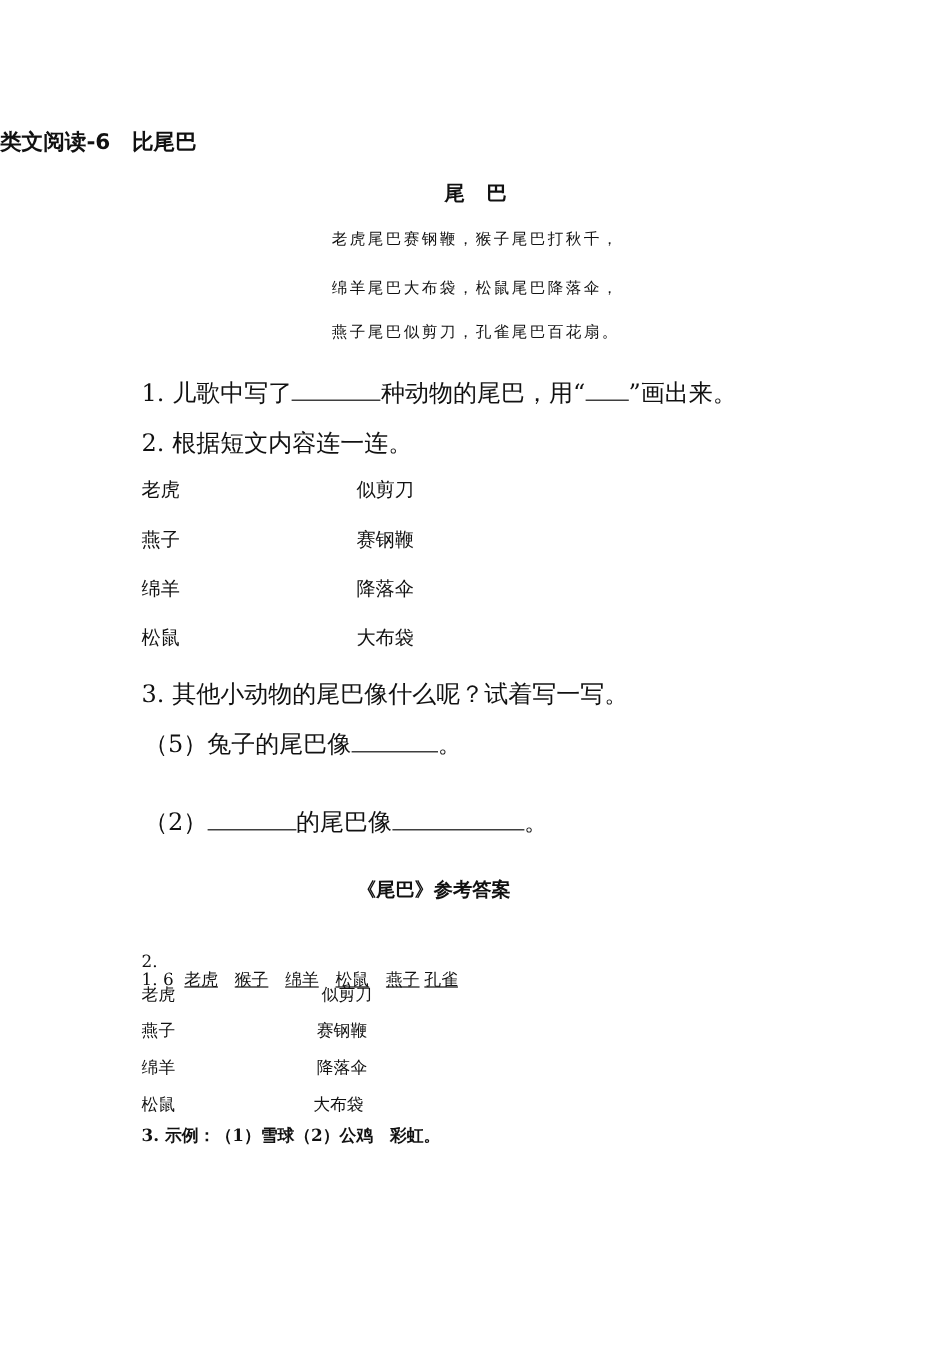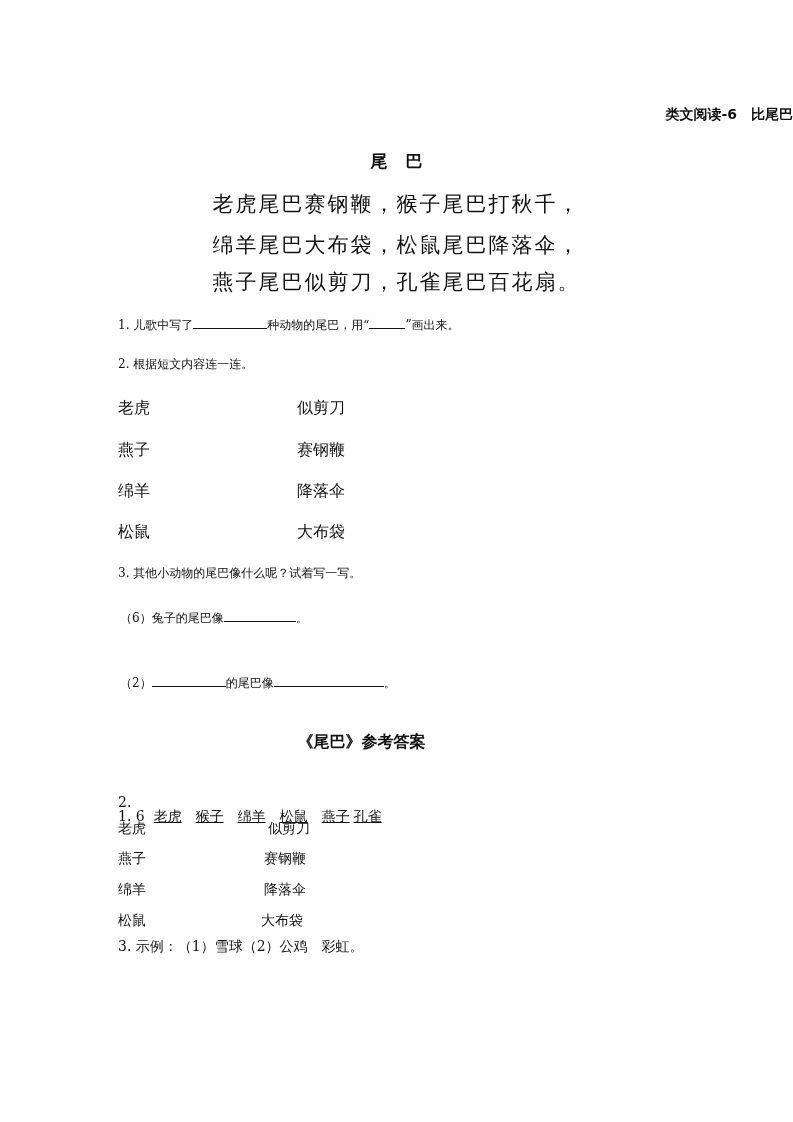--- a/index.html
+++ b/index.html
@@ -4,29 +4,29 @@
   <style>
     html, body { margin: 0; padding: 0; background: #ffffff; }
     body {
       width: 793px; height: 1122px; position: relative; overflow: hidden;
       font-family: "DejaVu Serif", "Liberation Serif", serif;
       color: #111111;
     }
     .abs { position: absolute; white-space: nowrap; }
     .title {
       font-family: "DejaVu Sans", "Liberation Sans", sans-serif;
-      font-weight: bold; font-size: 14px; left: 0; width: 793px; text-align: right;
+      font-weight: bold; font-size: 18px; left: 0; width: 793px; text-align: left;
     }
     .subtitle {
       font-family: "DejaVu Sans", "Liberation Sans", sans-serif;
       font-weight: bold; font-size: 17px; left: 0; width: 793px; text-align: center;
       letter-spacing: 18px; text-indent: 18px;
     }
-    .poem { font-size: 21px; left: 0; width: 793px; text-align: center; letter-spacing: 2px; }
-    .q { font-size: 12px; left: 118px; }
+    .poem { font-size: 13px; left: 0; width: 793px; text-align: center; letter-spacing: 2px; }
+    .q { font-size: 20px; left: 118px; }
     .blank { display: inline-block; border-bottom: 1px solid #111; height: 14px; vertical-align: baseline; }
     .match-left { font-size: 16px; left: 118px; }
     .match-right { font-size: 16px; left: 297px; }
     .ans-title {
       font-family: "DejaVu Sans", "Liberation Sans", sans-serif;
       font-weight: bold; font-size: 16px; left: 0; width: 723px; text-align: center;
     }
     .ans { font-size: 14px; left: 118px; }
     .ans u { text-decoration: underline; margin-right: 14px; }
     .ans-right { font-size: 14px; }
@@ -54,21 +54,21 @@
   <div class="abs match-left" style="top:440px;">燕子</div>
   <div class="abs match-right" style="top:440px;">赛钢鞭</div>
   <div class="abs match-left" style="top:481px;">绵羊</div>
   <div class="abs match-right" style="top:481px;">降落伞</div>
   <div class="abs match-left" style="top:522px;">松鼠</div>
   <div class="abs match-right" style="top:522px;">大布袋</div>
 
   <div class="abs q" style="top:565px;">3. 其他小动物的尾巴像什么呢？试着写一写。</div>
 
   <div class="abs q" style="top:607px; left:120px;">
-    <span>（6）兔子的尾巴像</span><span class="blank" style="width:72px;"></span><span>。</span>
+    <span>（5）兔子的尾巴像</span><span class="blank" style="width:72px;"></span><span>。</span>
   </div>
 
   <div class="abs q" style="top:672px; left:120px;">
     <span>（2）</span><span class="blank" style="width:74px;"></span><span>的尾巴像</span><span class="blank" style="width:110px;"></span><span>。</span>
   </div>
 
   <div class="abs ans-title" style="top:732px;">《尾巴》参考答案</div>
 
   <div class="abs ans" style="top:808px;">
     <span>1. 6</span>&nbsp;
@@ -79,15 +79,15 @@
 
   <div class="abs ans" style="top:820px;">老虎</div>
   <div class="abs ans-right" style="top:820px; left:268px;">似剪刀</div>
   <div class="abs ans" style="top:850px;">燕子</div>
   <div class="abs ans-right" style="top:850px; left:264px;">赛钢鞭</div>
   <div class="abs ans" style="top:881px;">绵羊</div>
   <div class="abs ans-right" style="top:881px; left:264px;">降落伞</div>
   <div class="abs ans" style="top:912px;">松鼠</div>
   <div class="abs ans-right" style="top:912px; left:261px;">大布袋</div>
 
-  <div class="abs ans" style="top:938px;">3. 示例：（1）雪球（2）公鸡　彩虹。</div>
+  <div class="abs ans" style="top:938px;font-weight:bold;">3. 示例：（1）雪球（2）公鸡　彩虹。</div>
 
 </div>
 
 </body></html>

